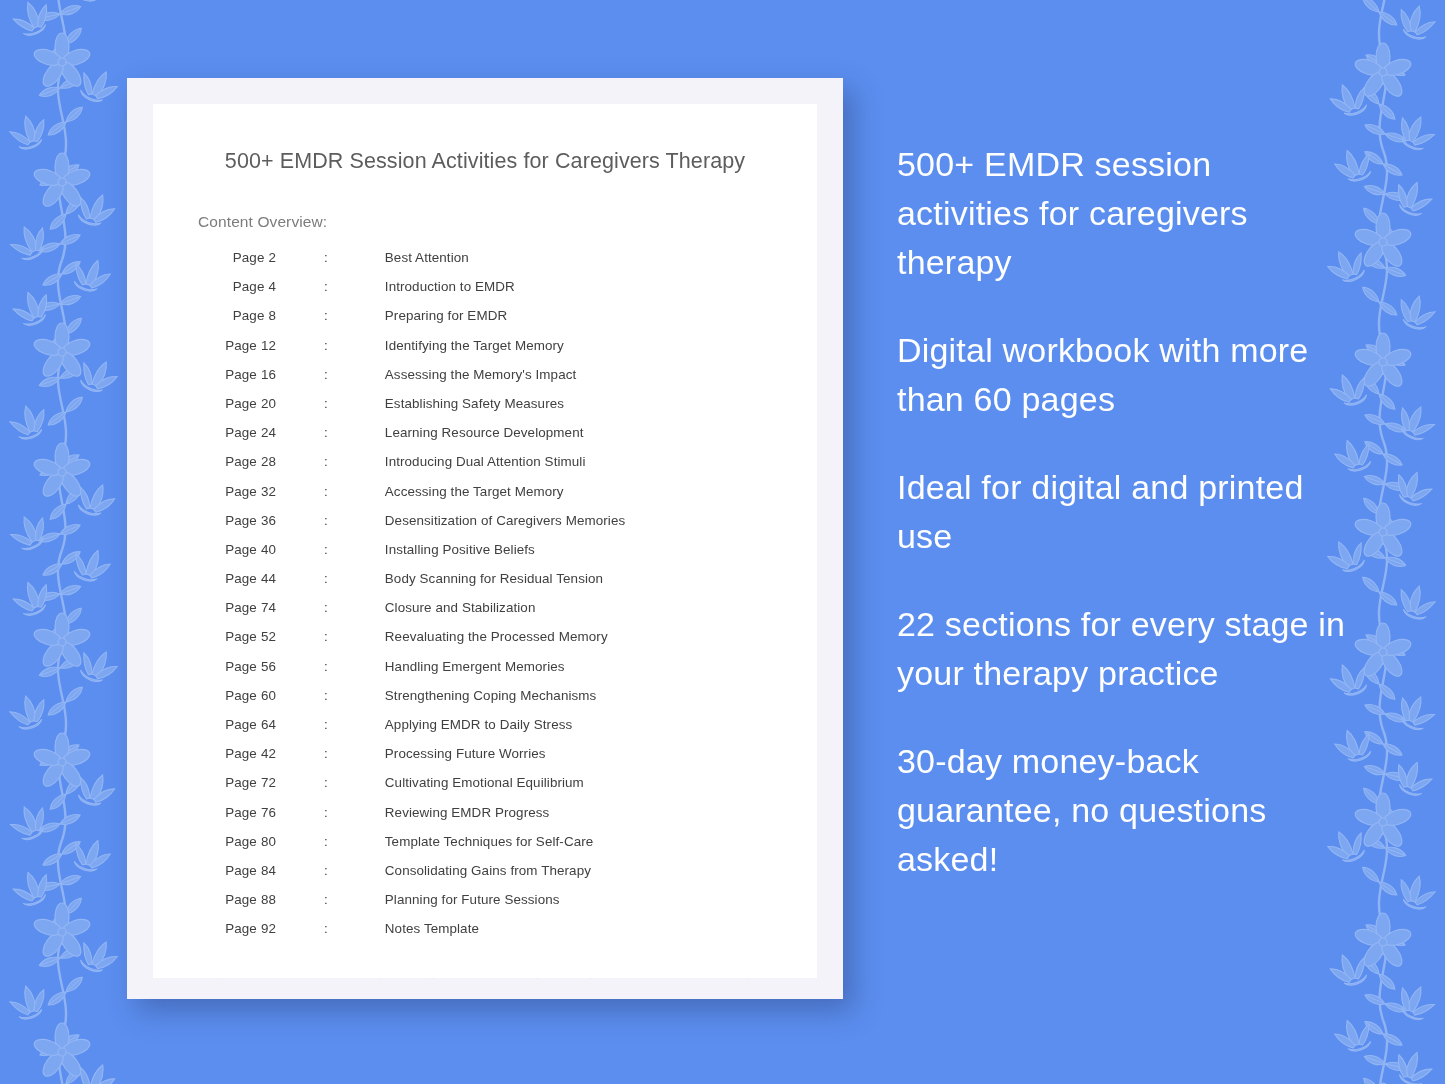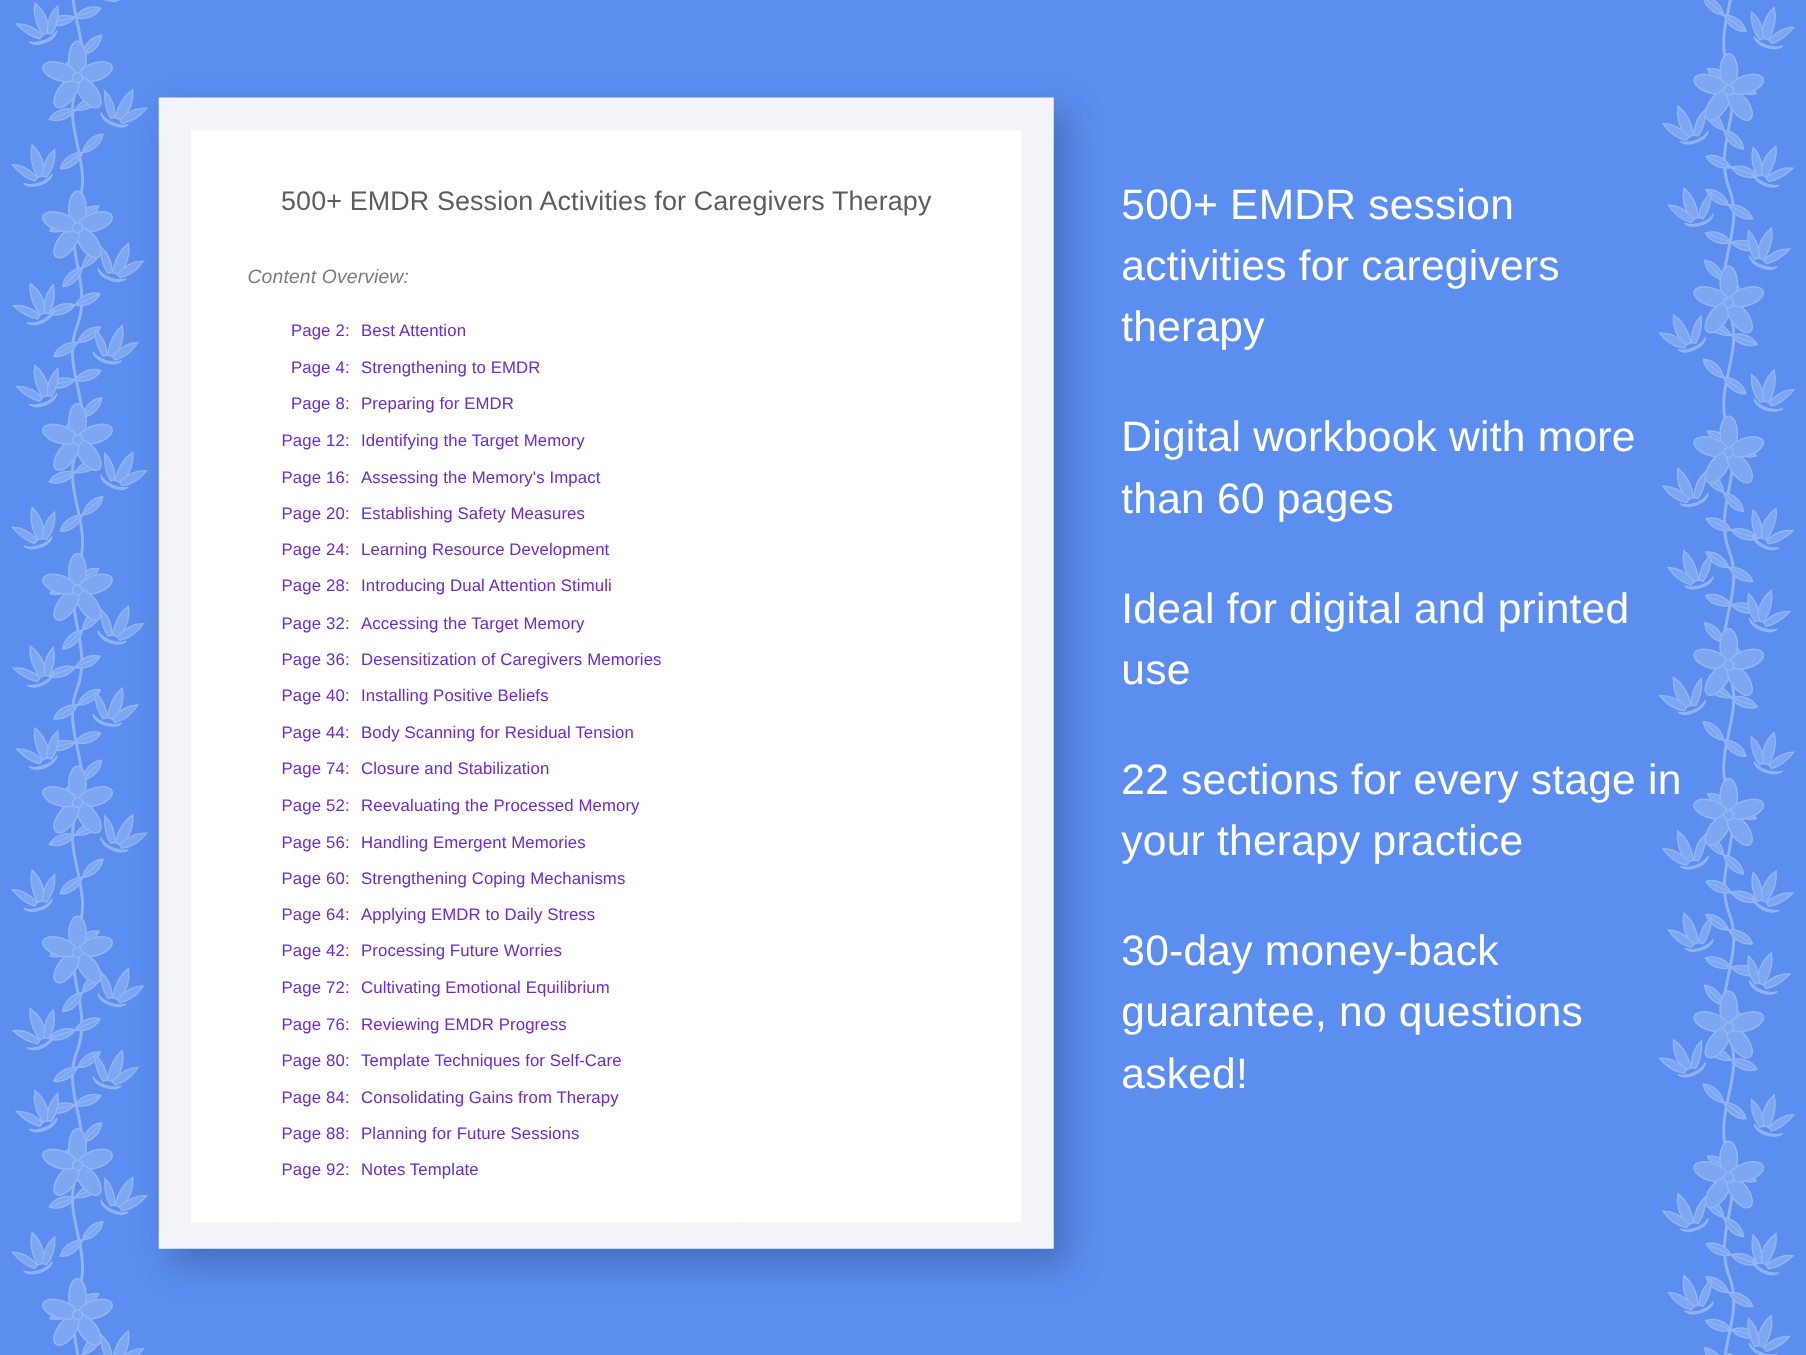--- a/index.html
+++ b/index.html
@@ -62,36 +62,36 @@
     padding:0 70px;
   }
 
   .overview-label {
     color:#7c7c7c;
     font-size:15.5px;
     font-weight:400;
     margin-top:37px;
     padding-left:45px;
     letter-spacing:.1px;
-    font-style:italic;
   }
 
   .toc-list {
     list-style:none;
     margin-top:19px;
     padding-left:68px;
   }
   .toc-row {
     display:flex;
-    align-items:center;
+    align-items:flex-start;
     height:29.2px;
-    color:#6d28d9;
+    color:#404040;
     font-size:13.4px;
     letter-spacing:.1px;
     white-space:nowrap;
+    gap:48px;
   }
   .toc-page-col {
     display:inline-block;
     width:55px;
     text-align:right;
     flex:0 0 auto;
   }
   .toc-page-word { margin-right:4px; }
   .toc-colon { flex:0 0 auto; margin-right:9px; }
   .toc-title { flex:0 1 auto; }
@@ -223,21 +223,21 @@
 
     <ul class="toc-list">
       <li class="toc-row">
         <span class="toc-page-col"><span class="toc-page-word">Page</span><span>2</span></span>
         <span class="toc-colon">:</span>
         <span class="toc-title">Best Attention</span>
       </li>
       <li class="toc-row">
         <span class="toc-page-col"><span class="toc-page-word">Page</span><span>4</span></span>
         <span class="toc-colon">:</span>
-        <span class="toc-title">Strengthening to EMDR</span>
+        <span class="toc-title">Introduction to EMDR</span>
       </li>
       <li class="toc-row">
         <span class="toc-page-col"><span class="toc-page-word">Page</span><span>8</span></span>
         <span class="toc-colon">:</span>
         <span class="toc-title">Preparing for EMDR</span>
       </li>
       <li class="toc-row">
         <span class="toc-page-col"><span class="toc-page-word">Page</span><span>12</span></span>
         <span class="toc-colon">:</span>
         <span class="toc-title">Identifying the Target Memory</span>

